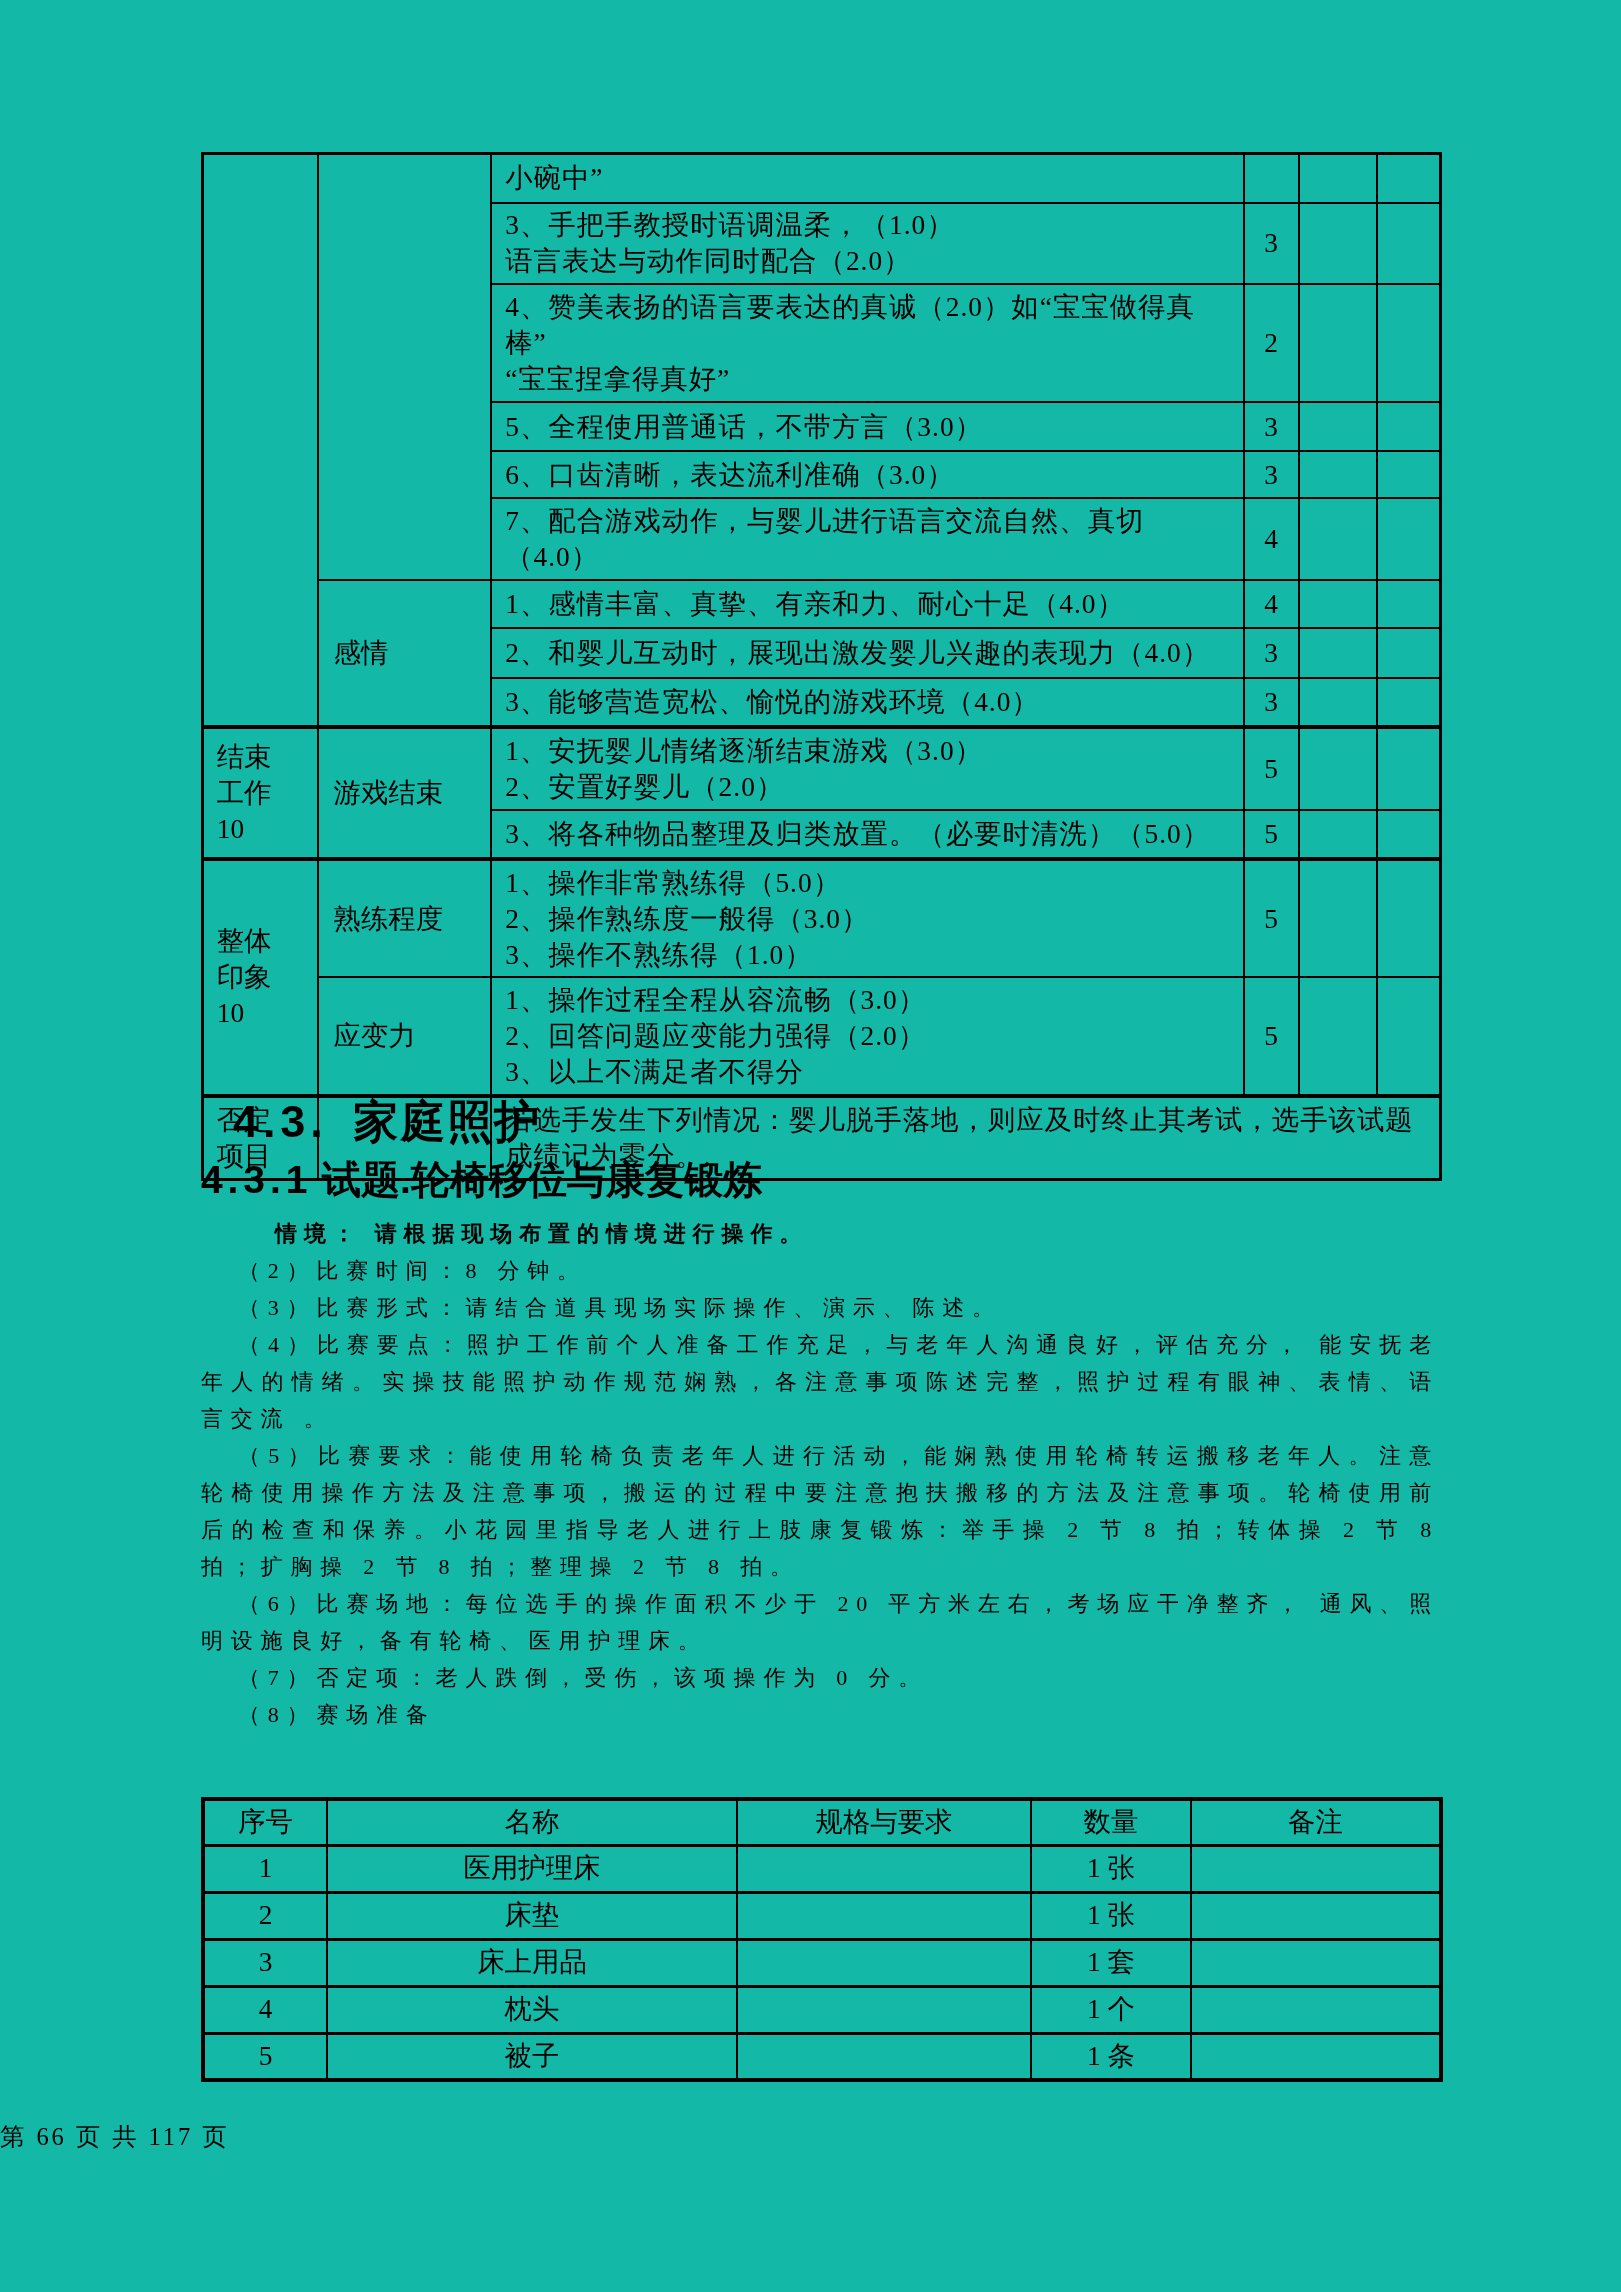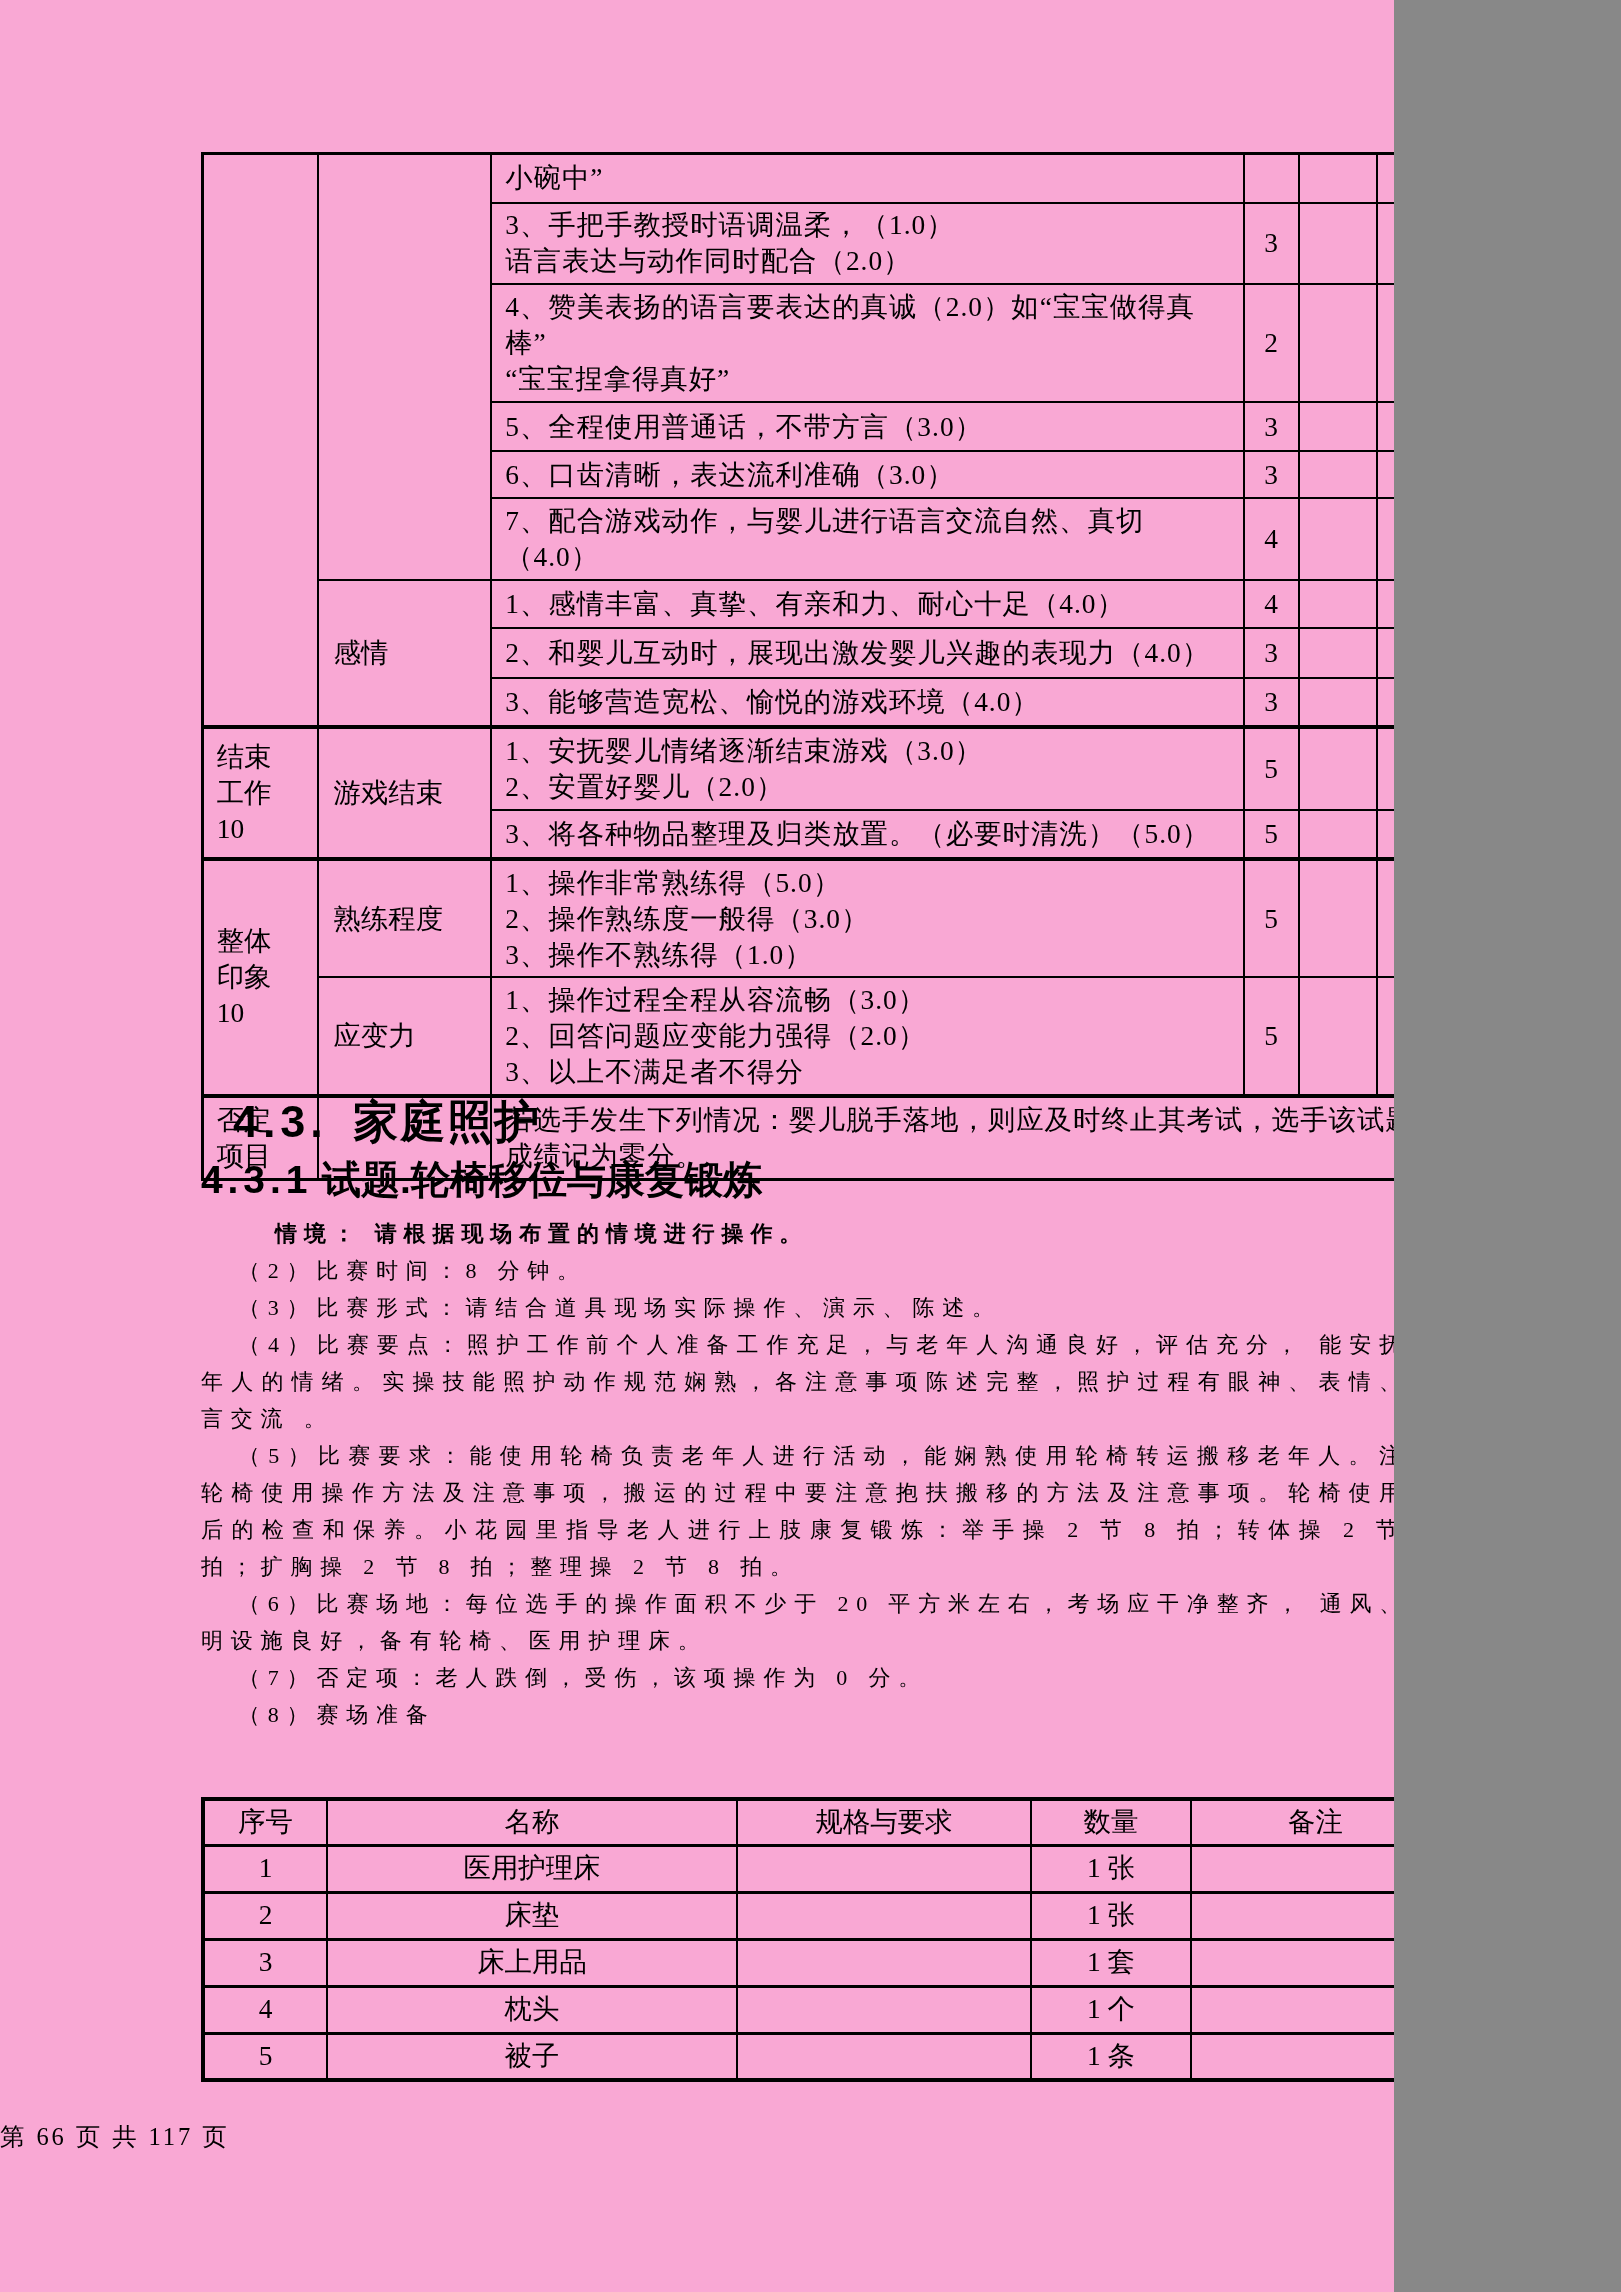--- a/index.html
+++ b/index.html
@@ -1,19 +1,19 @@
 <!DOCTYPE html>
 <html><head>
 <meta charset="utf-8">
 <style>
   html,body{margin:0;padding:0;background:#888;}
   #page{
     position:relative;
-    width:1394px;height:2293px;
-    background:#f9a8d4;
+    width:1621px;height:2293px;
+    background:#14b8a6;
     font-family:"Liberation Serif",serif;
     color:#000;
     overflow:hidden;
   }
   
   #score-table{
     position:absolute;left:201px;top:152px;
     width:1238px;
     border-collapse:collapse;table-layout:fixed;
     border:3.9px solid #000;

